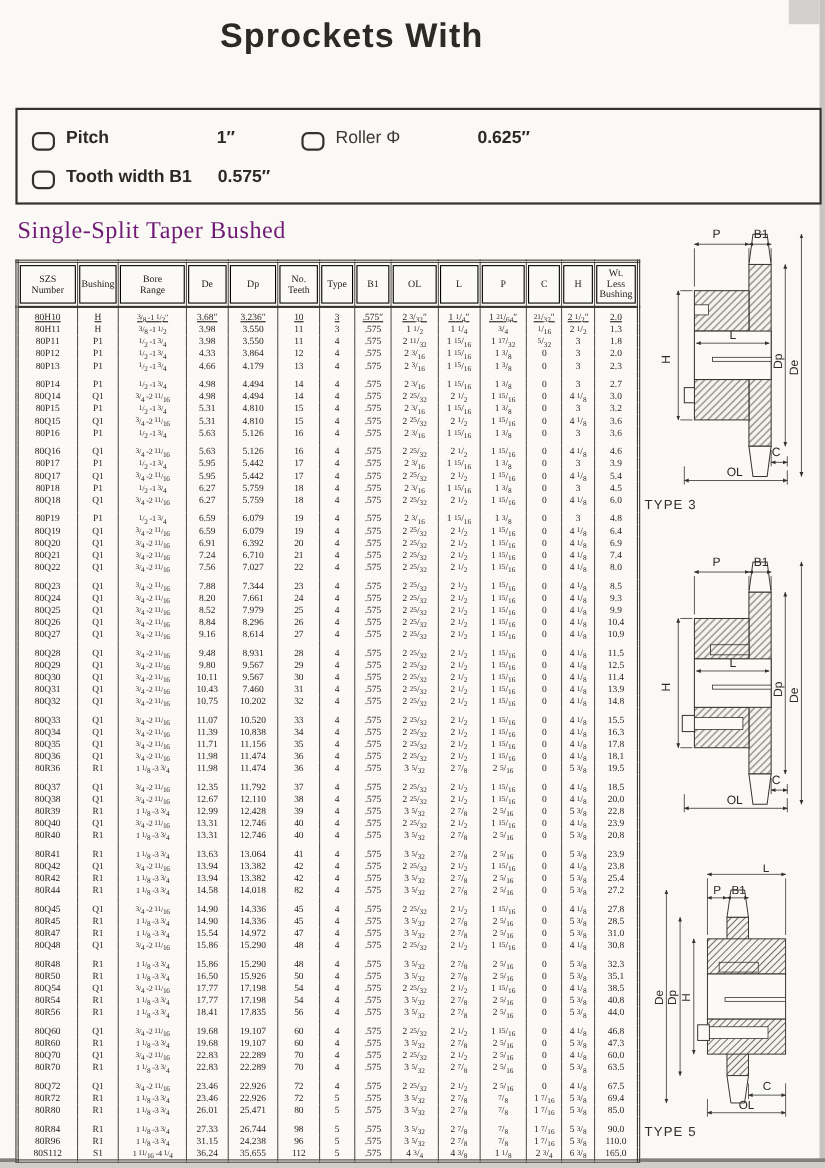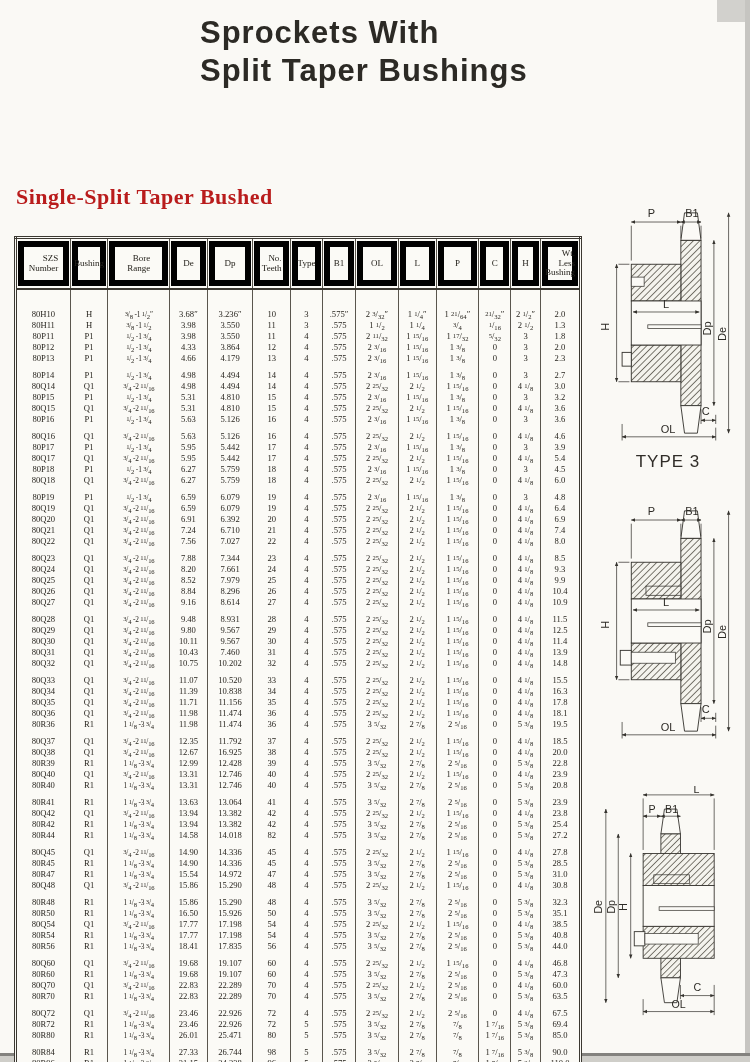--- a/index.html
+++ b/index.html
@@ -14,60 +14,72 @@
   .title{position:absolute;left:200px;top:14px;font-weight:bold;font-size:31px;
          line-height:38px;letter-spacing:1px;color:#2c2a25;}
 
   .specbox{position:absolute;left:14px;top:98px;width:729px;height:84px;
            border:2px solid #34322d;background:#faf9f5;}
   .cb{position:absolute;width:17px;height:13px;border:2px solid #34322d;border-radius:6px;background:#faf9f5;}
   .spec-label{position:absolute;font-size:16px;font-weight:bold;color:#2b2924;white-space:nowrap;}
   .spec-label.normal{font-weight:normal;color:#3a3833;}
   .spec-value{position:absolute;font-size:16px;font-weight:bold;color:#2b2924;white-space:nowrap;}
 
-  .section-heading{position:absolute;left:16px;top:184px;font-family:"Liberation Serif",serif;
-                   font-weight:bold;font-size:22px;letter-spacing:.5px;color:#b91c1c;}
+  .section-heading{position:absolute;left:16px;top:196px;font-family:"Liberation Serif",serif;
+                   font-weight:normal;font-size:22px;letter-spacing:.5px;color:#701a75;}
 
   .tablewrap{position:absolute;left:14px;top:236px;}
   table.spec{border-collapse:collapse;table-layout:fixed;width:568px;
              border:3px double #3b3831;background:#fbfaf6;}
   table.spec th{border-left:1px solid #5a564e;padding:2px 1px;vertical-align:middle;}
   table.spec th:first-child{border-left:none;}
   table.spec thead tr{border-bottom:2px solid #3b3831;}
-  .hbox{border:6px solid #000000;min-height:31px;display:flex;align-items:center;justify-content:center;
-        text-align:right;font-family:"Liberation Serif",serif;font-weight:normal;font-size:9px;
+  .hbox{border:1px solid #000000;min-height:31px;display:flex;align-items:center;justify-content:center;
+        text-align:center;font-family:"Liberation Serif",serif;font-weight:normal;font-size:9px;
         line-height:9.5px;color:#26231d;padding:1px 0;}
   table.spec td{border-left:1px solid #5a564e;font-family:"Liberation Serif",serif;
                 font-size:8.6px;line-height:11px;text-align:center;padding:0;white-space:nowrap;color:#211e18;}
   table.spec td:first-child{border-left:none;}
-  table.spec tbody tr.first td{padding-top:19px;}
+  table.spec tbody tr.first td{padding-top:3px;text-decoration:underline;}
   table.spec tr.gap td{height:6px;line-height:6px;font-size:1px;}
   table.spec td.bore{font-size:7.4px;letter-spacing:-0.2px;}
   table.spec sup{font-size:6.6px;line-height:0;position:relative;top:-1.5px;vertical-align:baseline;}
   table.spec sub{font-size:6.6px;line-height:0;position:relative;top:1.5px;vertical-align:baseline;}
 
   .diagram{position:absolute;left:586px;width:164px;}
   .diagram svg{display:block;}
-  .diagram-caption{position:absolute;left:586px;width:164px;text-align:center;
-                   font-size:17px;letter-spacing:1px;color:#302d28;}
+  .diagram-caption{position:absolute;left:586px;width:164px;
+                   font-size:12px;letter-spacing:1px;color:#302d28;}
   text.dim{font-family:"Liberation Sans",sans-serif;font-size:12px;fill:#2c2a25;}
 </style>
 </head>
 <body>
 
 <div class="page">
   <div class="corner-tr"></div>
   <div class="edge-right"></div>
   <div class="edge-bottom"></div>
 
   <div class="title">
     <div>Sprockets With</div>
-    <div>Split Taper Bushings</div>
   </div>
 
+  <div class="specbox">
+    <span class="cb" style="left:13px;top:20px;"></span>
+    <span class="spec-label" style="left:44px;top:17px;">Pitch</span>
+    <span class="spec-value" style="left:181px;top:17px;">1″</span>
+
+    <span class="cb" style="left:258px;top:20px;"></span>
+    <span class="spec-label normal" style="left:289px;top:17px;">Roller Φ</span>
+    <span class="spec-value" style="left:418px;top:17px;">0.625″</span>
+
+    <span class="cb" style="left:13px;top:55px;"></span>
+    <span class="spec-label" style="left:44px;top:52px;">Tooth width B1</span>
+    <span class="spec-value" style="left:182px;top:52px;">0.575″</span>
+  </div>
 
   <div class="section-heading">Single-Split Taper Bushed</div>
 
   <div class="tablewrap">
     <table class="spec">
       <colgroup>
         <col style="width:9.6%">
           <col style="width:6.6%">
           <col style="width:10.8%">
           <col style="width:6.6%">
@@ -815,21 +827,21 @@
             <td>1 <sup>15</sup>/<sub>16</sub></td>
             <td>0</td>
             <td>4 <sup>1</sup>/<sub>8</sub></td>
             <td>18.5</td>
           </tr>
           <tr>
             <td>80Q38</td>
             <td>Q1</td>
             <td class="bore"><sup>3</sup>/<sub>4</sub> -2 <sup>11</sup>/<sub>16</sub></td>
             <td>12.67</td>
-            <td>16.925</td>
+            <td>12.110</td>
             <td>38</td>
             <td>4</td>
             <td>.575</td>
             <td>2 <sup>25</sup>/<sub>32</sub></td>
             <td>2 <sup>1</sup>/<sub>2</sub></td>
             <td>1 <sup>15</sup>/<sub>16</sub></td>
             <td>0</td>
             <td>4 <sup>1</sup>/<sub>8</sub></td>
             <td>20.0</td>
           </tr>
@@ -1496,13 +1508,14 @@
       <text class="dim" x="112" y="8" text-anchor="middle">L</text>
       <text class="dim" x="62" y="30" text-anchor="middle">P</text>
       <text class="dim" x="84" y="30" text-anchor="middle">B1</text>
       <text class="dim" x="6" y="136" text-anchor="middle" transform="rotate(-90 6 136)">De</text>
       <text class="dim" x="20" y="136" text-anchor="middle" transform="rotate(-90 20 136)">Dp</text>
       <text class="dim" x="34" y="136" text-anchor="middle" transform="rotate(-90 34 136)">H</text>
       <text class="dim" x="113" y="231" text-anchor="middle">C</text>
       <text class="dim" x="92" y="250" text-anchor="middle">OL</text>
     </svg>
   </div>
+  <div class="diagram-caption" style="top:1022px;">TYPE 5</div>
 </div>
 
 </body></html>

